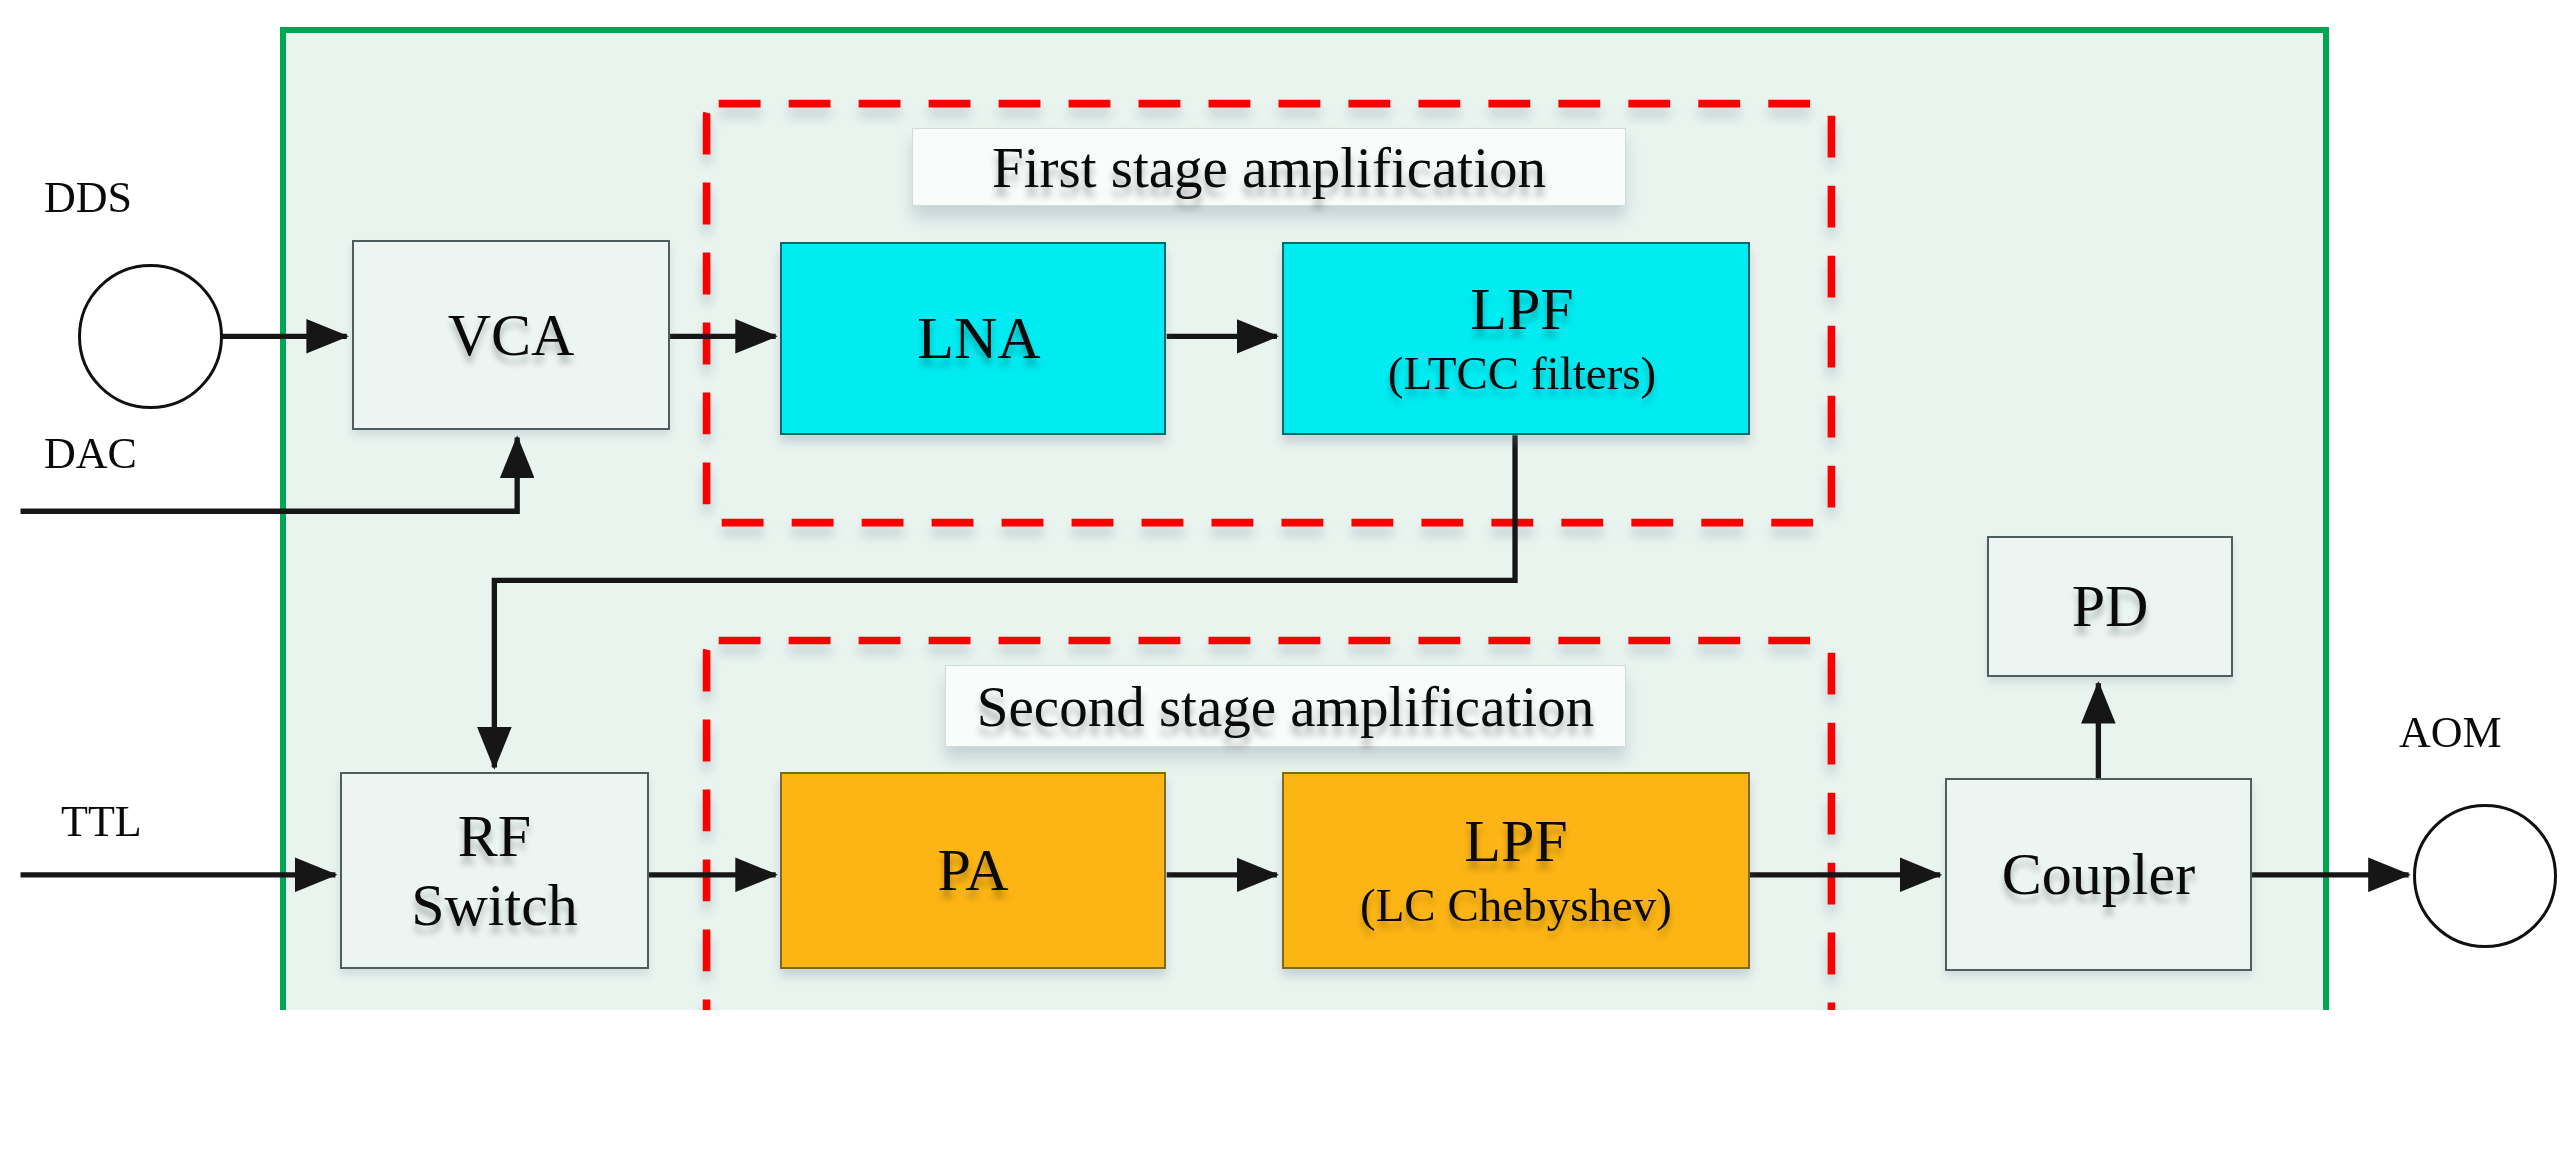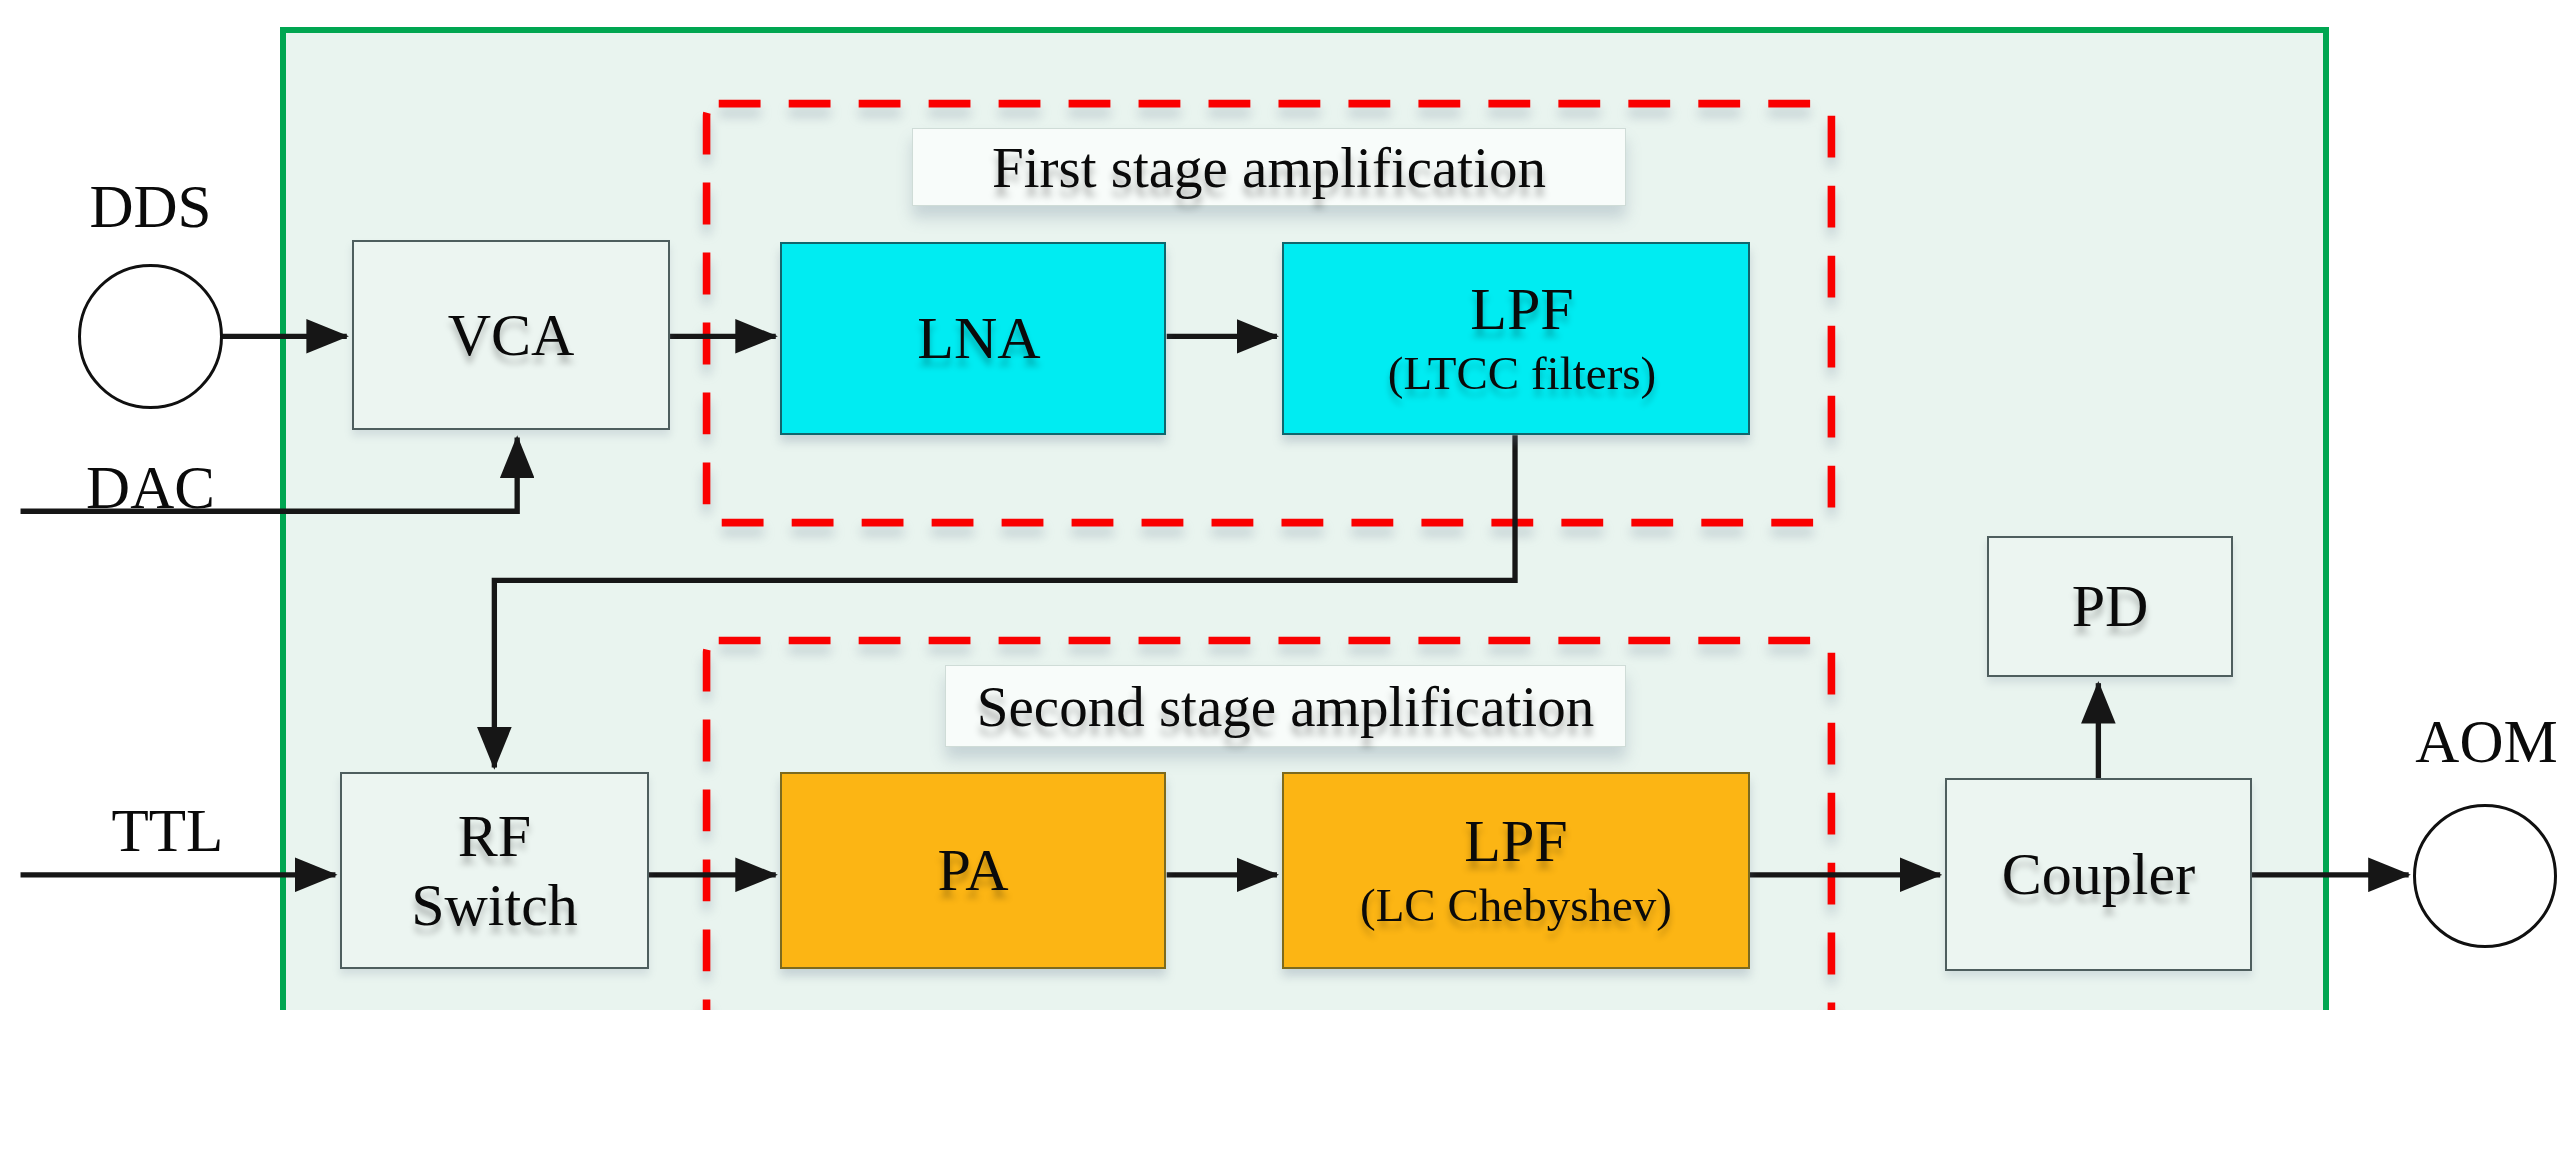--- a/index.html
+++ b/index.html
@@ -28,35 +28,35 @@
   .box-sub{font-size:47px;line-height:1.25;text-shadow:0 6.8px 6px rgba(0,0,0,0.22);}
   .group-label{
     position:absolute;box-sizing:border-box;display:flex;align-items:center;justify-content:center;
     background:#f8fcfa;border:1.5px solid #cfdcd7;box-shadow:0 12px 13.7px rgba(120,140,160,0.30);
     font-size:57px;text-shadow:0 9px 7.6px rgba(0,0,0,0.30);
   }
   .circle{
     position:absolute;box-sizing:border-box;border:3.8px solid #101010;border-radius:50%;background:#ffffff;
   }
   .ext-label{
-    position:absolute;font-size:61px;line-height:1;text-align:center;
+    position:absolute;font-size:44px;line-height:1;text-align:left;
   }
   
   #vca    {left:352px;top:240px;width:318px;height:190px;}
   #lna    {left:780px;top:242px;width:386px;height:193px;}
   #lpf1   {left:1282px;top:242px;width:468px;height:193px;}
   #rfsw   {left:340px;top:772px;width:309px;height:197px;}
   #pa     {left:780px;top:772px;width:386px;height:197px;}
   #lpf2   {left:1282px;top:772px;width:468px;height:197px;}
   #coupler{left:1945px;top:778px;width:307px;height:193px;}
   #pd     {left:1987px;top:536px;width:246px;height:141px;}
   #dds-circle{left:78px;top:264px;width:145px;height:145px;}
   #aom-circle{left:2413px;top:804px;width:144px;height:144px;}
   #dds-label{left:44px;top:176px;width:213px;}
-  #dac-label{left:44px;top:432px;width:213px;margin-top:25px;}
+  #dac-label{left:44px;top:432px;width:213px;}
   #ttl-label{left:61px;top:800px;width:213px;}
   #aom-label{left:2399px;top:711px;width:175px;}
   #fs-label{left:912px;top:128px;width:714px;height:78px;}
   #ss-label{left:945px;top:665px;width:681px;height:82px;}
 </style>
 </head>
 <body>
 
 <div id="canvas">
 

